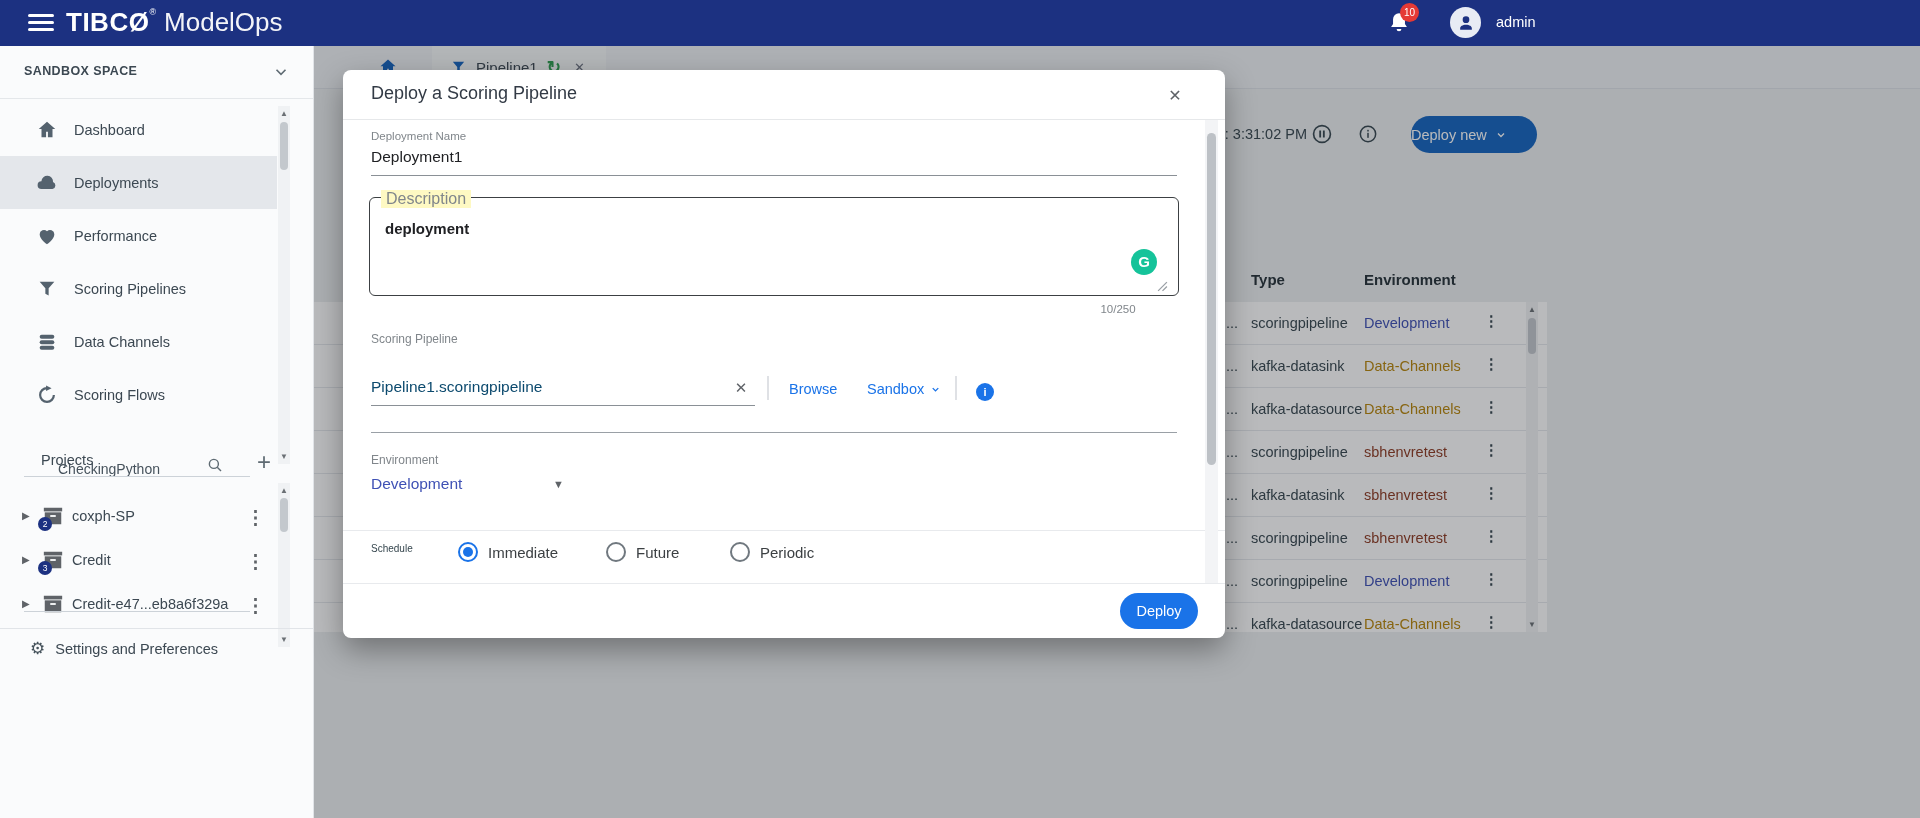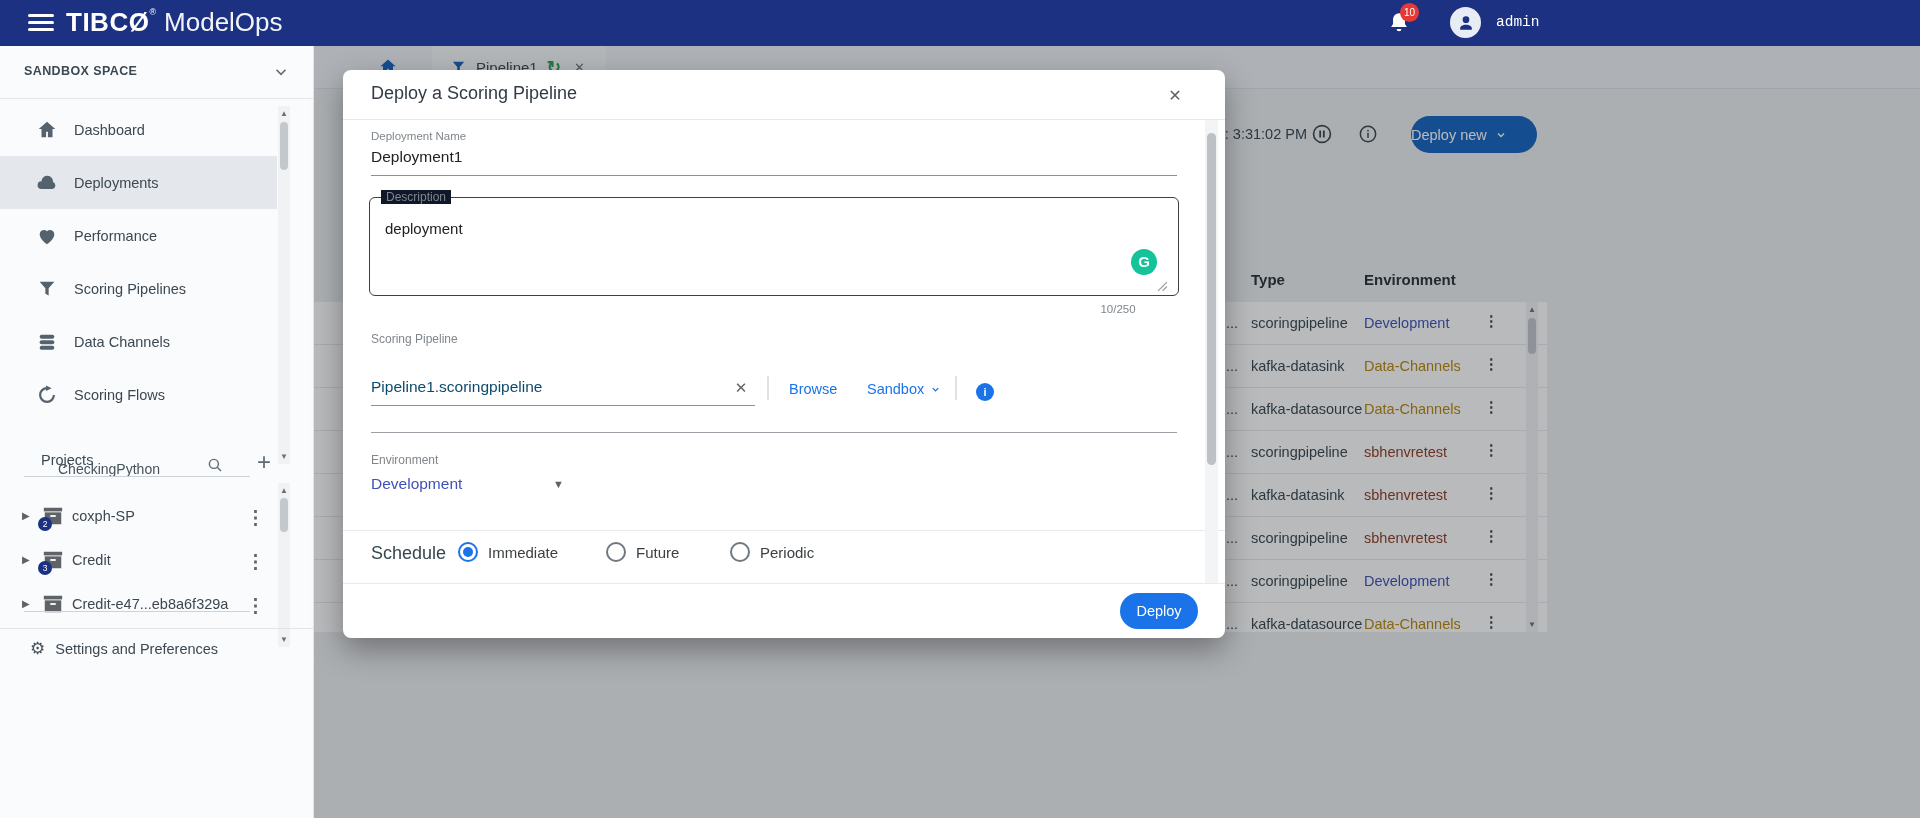--- a/index.html
+++ b/index.html
@@ -11,21 +11,21 @@
   .navbar { position:absolute; left:0; top:0; width:1920px; height:46px; background:#1c3181; z-index:40; }
   .hamburger { position:absolute; left:28px; top:14px; width:26px; height:18px; cursor:pointer; }
   .hamburger div { height:3px; background:#fff; border-radius:2px; margin-bottom:4px; width:26px; }
   .brand { position:absolute; left:66px; top:7px; color:#fff; font-size:26px; white-space:nowrap; }
   .brand b { font-weight:700; letter-spacing:0.5px; }
   .brand sup { font-size:9px; vertical-align:top; }
   .brand .prod { font-weight:400; margin-left:8px; opacity:0.95; }
   .bell { position:absolute; left:1386px; top:10px; width:26px; height:26px; cursor:pointer; }
   .badge-red { position:absolute; left:1400px; top:3px; min-width:19px; height:19px; border-radius:10px; background:#e53935; color:#fff; font-size:10px; line-height:19px; text-align:center; padding:0 2px; }
   .avatar { position:absolute; left:1450px; top:7px; width:31px; height:31px; border-radius:50%; background:#e8ecf4; display:flex; align-items:center; justify-content:center; cursor:pointer; }
-  .nav-user { position:absolute; left:1496px; top:14px; color:#fff; font-size:14.5px;font-family:Liberation Mono, monospace; }
+  .nav-user { position:absolute; left:1496px; top:14px; color:#fff; font-size:14.5px; }
 
   
   .sidebar { position:absolute; left:0; top:46px; width:314px; height:772px; background:#fafbfc; border-right:1px solid #e1e4e8; z-index:30; }
   .space-row { position:absolute; left:0; top:0; width:313px; height:53px; border-bottom:1px solid #e4e7ea; cursor:pointer; }
   .space-row .lbl { position:absolute; left:24px; top:18px; font-size:12.5px; font-weight:600; letter-spacing:0.4px; color:#3c4852; }
   .nav-item { position:absolute; left:0; width:277px; height:53px; display:flex; align-items:center; gap:16px; padding-left:36px; font-size:14.5px; color:#3c4852; cursor:pointer; }
   .nav-item.active { background:#e4e7eb; }
   .sb-scroll { position:absolute; background:#f0f2f4; width:12px; }
   .sb-arrow { position:absolute; left:0; width:12px; font-size:8px; color:#6b7075; text-align:center; cursor:pointer; }
   .sb-thumb { position:absolute; left:2px; width:8px; background:#c3c8cd; border-radius:4px; cursor:pointer; }
@@ -64,22 +64,22 @@
   .overlay { position:absolute; left:314px; top:46px; right:0; bottom:0; background:rgba(24,28,33,0.30); z-index:10; }
   .modal { position:absolute; left:343px; top:70px; width:882px; height:568px; background:#fff; border-radius:8px; box-shadow:0 12px 30px rgba(0,0,0,0.35); z-index:50; }
   .modal-title { position:absolute; left:28px; top:13px; font-size:18px; font-weight:500; color:#323a45; }
   .modal-close { position:absolute; left:820px; top:14px; width:24px; height:24px; text-align:center; line-height:24px; font-size:16px; color:#5f6368; cursor:pointer; }
   .hr { position:absolute; height:1px; background:#e6e8ea; }
   .flabel { position:absolute; font-size:11.5px; color:#80868b; }
   .fvalue { font-size:15.5px; color:#0c4a6e; }
   .underline { position:absolute; height:1px; background:#8a9096; }
   .name-input { position:absolute; left:28px; top:78px; width:700px; border:none; outline:none; background:transparent; font-size:15.5px; color:#202124; font-family:inherit; }
   .desc-box { position:absolute; left:26px; top:127px; width:810px; height:99px; border:1.5px solid #3c4043; border-radius:6px; }
-  .desc-label { position:absolute; left:38px; top:120px; background:#0f172a; padding:0 5px; font-size:12px; color:#80868b; }
-  .desc-value { position:absolute; left:42px; top:150px; font-size:15px; color:#202124; }
+  .desc-label { position:absolute; left:38px; top:120px; background:#fef9c3; padding:0 5px; font-size:16px; color:#80868b; }
+  .desc-value { position:absolute; left:42px; top:150px; font-size:15px; color:#202124;font-weight:bold; }
   .grammarly { position:absolute; left:788px; top:179px; width:26px; height:26px; border-radius:50%; background:#15c39a; color:#fff; font-weight:700; font-size:15px; text-align:center; line-height:26px; cursor:pointer; }
   .counter { position:absolute; left:727px; top:233px; width:96px; text-align:center; font-size:11.5px; color:#80868b; }
   .sp-clear { position:absolute; left:386px; top:306px; width:24px; height:24px; text-align:center; line-height:24px; font-size:15px; color:#5f6368; cursor:pointer; }
   .vsep { position:absolute; top:306px; width:2px; height:24px; background:#dfe1e5; }
   .blue-link { position:absolute; top:311px; font-size:14.5px; font-weight:400; color:#1a73e8; cursor:pointer; white-space:nowrap; display:flex; align-items:center; gap:6px; }
   .info-filled { position:absolute; left:633px; top:313px; width:18px; height:18px; border-radius:50%; background:#1a73e8; color:#fff; font-size:11px; font-weight:700; text-align:center; line-height:18px; cursor:pointer; }
   .env-caret { position:absolute; left:210px; top:408px; font-size:11px; color:#5f6368; cursor:pointer; }
   .radio { position:absolute; top:472px; width:20px; height:20px; border-radius:50%; border:2px solid #70787f; cursor:pointer; }
   .radio.sel { border-color:#1a73e8; }
   .radio.sel::after { content:""; position:absolute; left:3px; top:3px; width:10px; height:10px; border-radius:50%; background:#1a73e8; }
@@ -359,21 +359,21 @@
     <div class="info-filled">i</div>
 
     <div class="hr" style="left:28px;top:362px;width:806px;background:#9aa0a6"></div>
 
     <div class="flabel" style="left:28px;top:383px;font-size:12px">Environment</div>
     <div class="fvalue abs" style="left: 28px; top: 405px; color: rgb(63, 81, 181);">Development</div>
     <div class="env-caret">▼</div>
 
     <div class="hr" style="left:0;top:460px;width:882px;background:#e8eaed"></div>
 
-    <div class="abs" style="left:28px;top:473px;font-size:18px;color:#37474f">Schedule</div>
+    <div class="abs" style="left:28px;top:473px;font-size:10px;color:#37474f">Schedule</div>
     <div class="radio sel" style="left:115px"></div>
     <div class="radio-lbl" style="left:145px">Immediate</div>
     <div class="radio" style="left:263px"></div>
     <div class="radio-lbl" style="left:293px">Future</div>
     <div class="radio" style="left:387px"></div>
     <div class="radio-lbl" style="left:417px">Periodic</div>
 
     <div class="hr" style="left:0;top:513px;width:882px;background:#e8eaed"></div>
     <button class="deploy-btn">Deploy</button>
 

